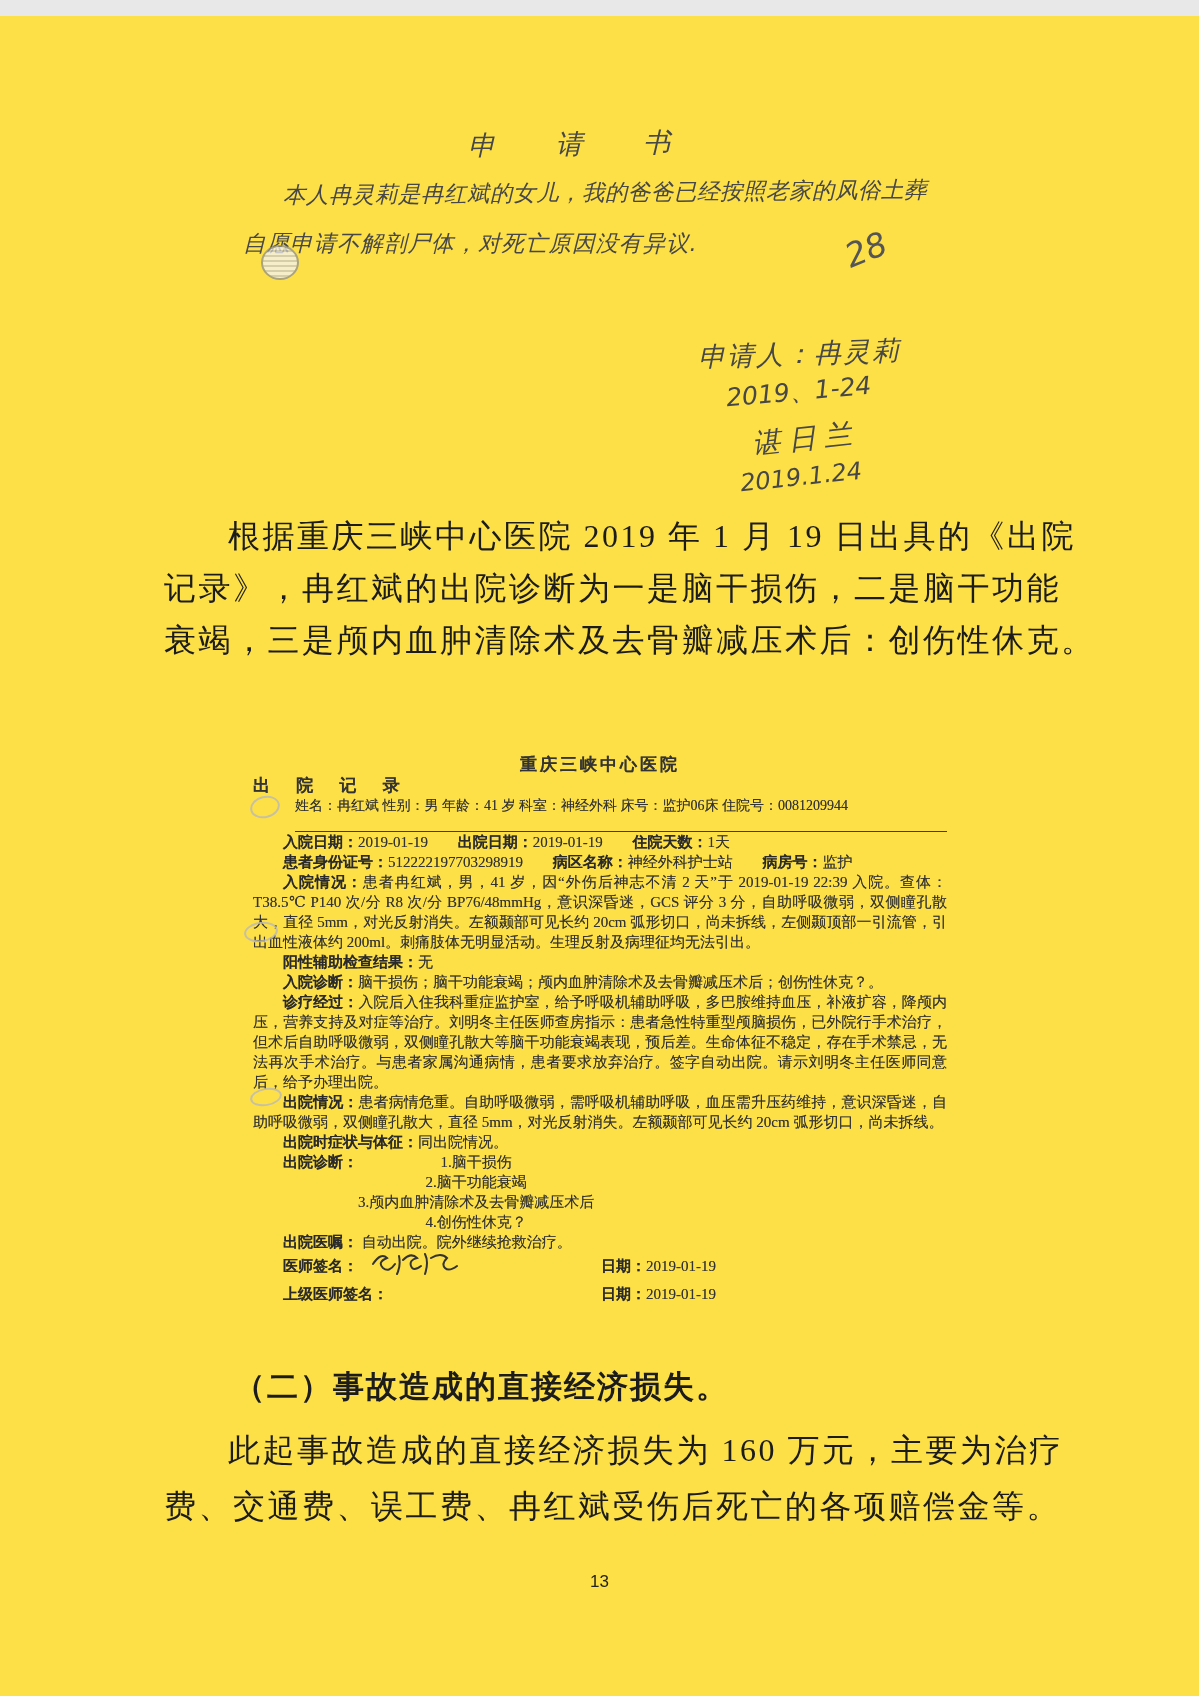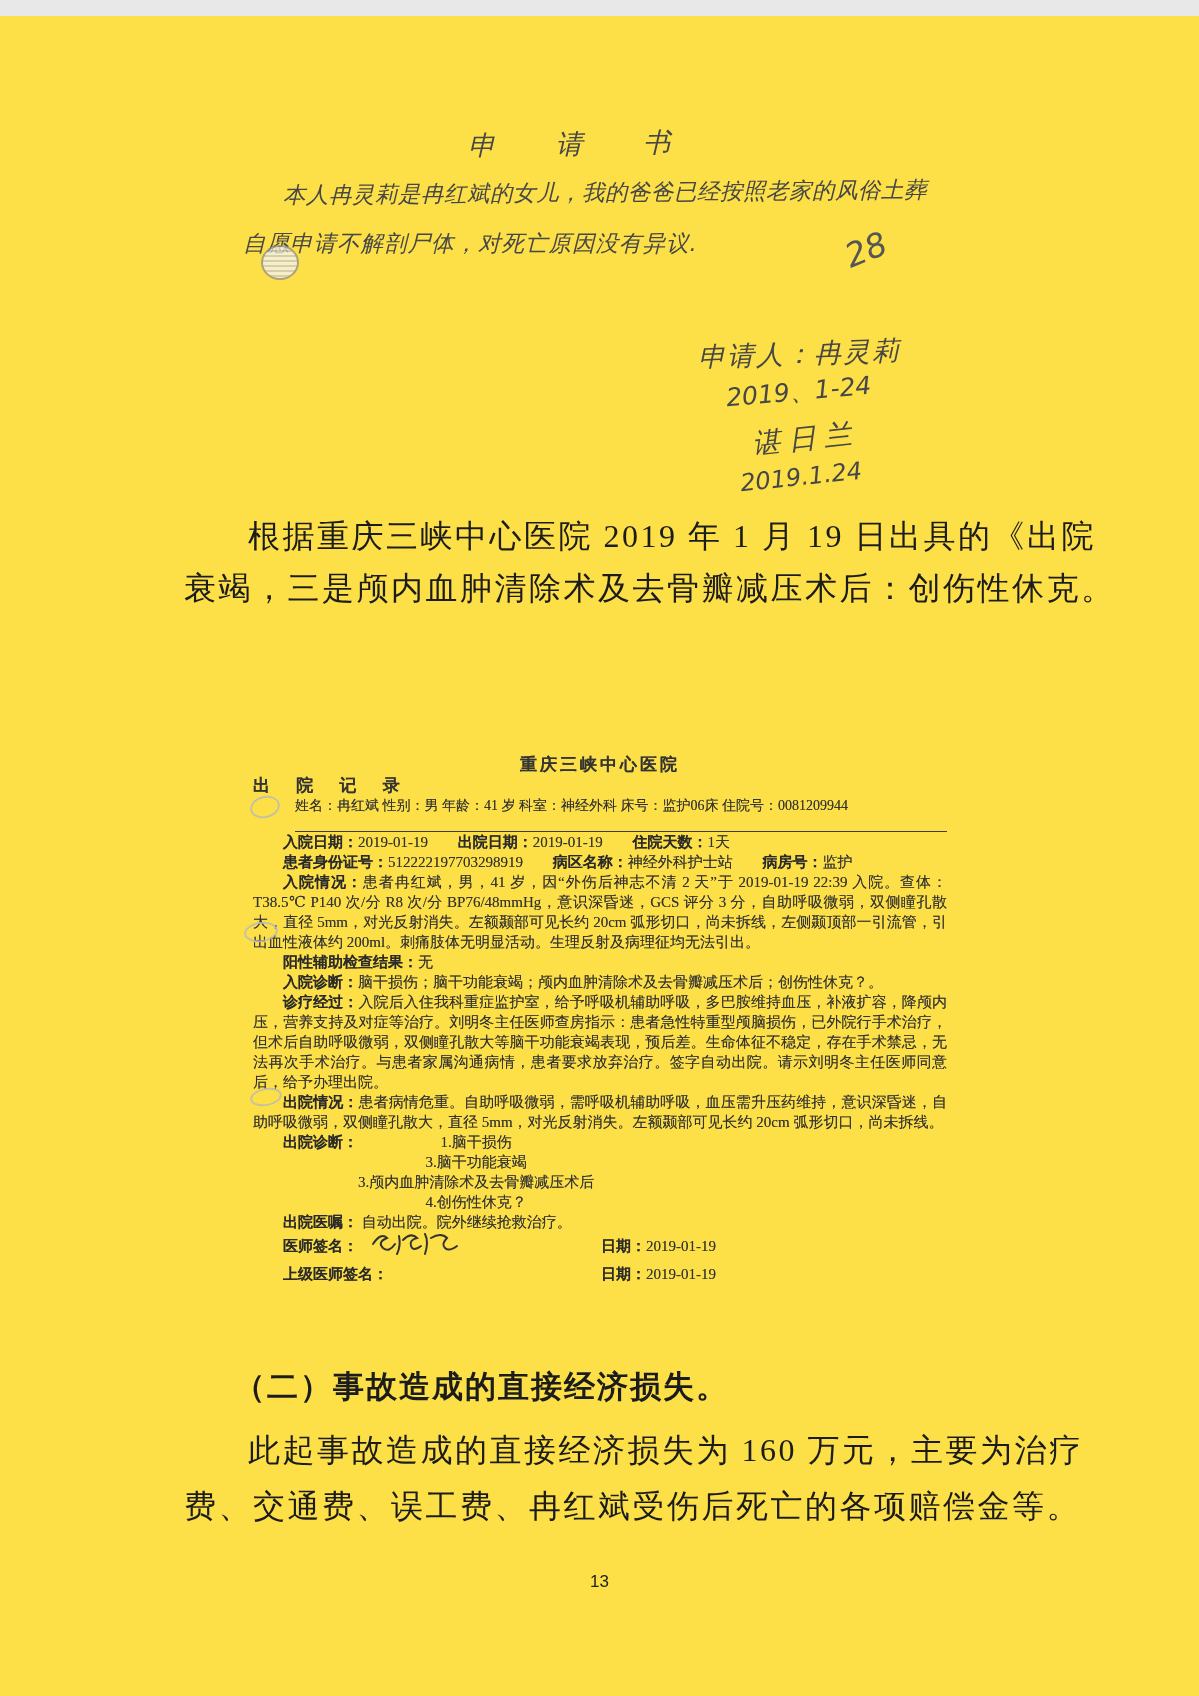--- a/index.html
+++ b/index.html
@@ -18,21 +18,21 @@
   .hw-applicant{left:698px;top:320px;font-size:27px;letter-spacing:2px;transform:rotate(-2deg);}
   .hw-date1{left:726px;top:359px;font-size:25px;transform:rotate(-5deg);}
   .hw-witness{left:752px;top:404px;font-size:28px;letter-spacing:8px;transform:rotate(-6deg);}
   .hw-date2{left:740px;top:447px;font-size:24px;transform:rotate(-6deg);}
   .smudge{
     position:absolute;left:261px;top:229px;width:34px;height:31px;border-radius:50%;
     border:2px solid #8f8f8f;opacity:.75;
     background:repeating-linear-gradient(180deg,#f3f3f3 0 3px,#c9c9c9 3px 5px);
   }
   
-  .body-par{position:absolute;left:184px;width:878px;}
+  .body-par{position:absolute;left:164px;width:878px;}
   .p-line{font-size:32px;line-height:52px;letter-spacing:2.5px;white-space:nowrap;}
   .indent{padding-left:64px;}
   .par1{top:494px;}
   .heading2{position:absolute;left:234px;top:1350px;font-size:31px;font-weight:bold;
             letter-spacing:2px;white-space:nowrap;}
   .par2{top:1406px;}
   .par2 .p-line{line-height:56px;}
   
   .record{
     position:absolute;left:253px;top:738px;width:694px;
@@ -73,20 +73,21 @@
     <div class="smudge"></div>
     <div class="hw hw-mark">28</div>
     <div class="hw hw-applicant">申请人：冉灵莉</div>
     <div class="hw hw-date1">2019、1-24</div>
     <div class="hw hw-witness">谌日兰</div>
     <div class="hw hw-date2">2019.1.24</div>
   </section>
 
   <section class="body-par par1">
     <div class="p-line indent">根据重庆三峡中心医院 2019 年 1 月 19 日出具的《出院</div>
+    <div class="p-line">记录》，冉红斌的出院诊断为一是脑干损伤，二是脑干功能</div>
     <div class="p-line">衰竭，三是颅内血肿清除术及去骨瓣减压术后：创伤性休克。</div>
   </section>
 
   <section class="record">
     <div class="rec-hospital">重庆三峡中心医院</div>
     <div class="rec-title">出 院 记 录</div>
     <div class="rec-patient">姓名：冉红斌  性别：男  年龄：41 岁  科室：神经外科  床号：监护06床  住院号：0081209944</div>
 
     <div class="rec-row">
       <span class="pair"><span class="b">入院日期：</span><span>2019-01-19</span></span>
@@ -103,26 +104,27 @@
     <p class="rec-p"><span class="b">入院情况：</span><span>患者冉红斌，男，41 岁，因“外伤后神志不清 2 天”于 2019-01-19 22:39 入院。查体：T38.5℃  P140 次/分  R8 次/分  BP76/48mmHg，意识深昏迷，GCS 评分 3 分，自助呼吸微弱，双侧瞳孔散大，直径 5mm，对光反射消失。左额颞部可见长约 20cm 弧形切口，尚未拆线，左侧颞顶部一引流管，引出血性液体约 200ml。刺痛肢体无明显活动。生理反射及病理征均无法引出。</span></p>
 
     <p class="rec-p"><span class="b">阳性辅助检查结果：</span><span>无</span></p>
 
     <p class="rec-p"><span class="b">入院诊断：</span><span>脑干损伤；脑干功能衰竭；颅内血肿清除术及去骨瓣减压术后；创伤性休克？。</span></p>
 
     <p class="rec-p"><span class="b">诊疗经过：</span><span>入院后入住我科重症监护室，给予呼吸机辅助呼吸，多巴胺维持血压，补液扩容，降颅内压，营养支持及对症等治疗。刘明冬主任医师查房指示：患者急性特重型颅脑损伤，已外院行手术治疗，但术后自助呼吸微弱，双侧瞳孔散大等脑干功能衰竭表现，预后差。生命体征不稳定，存在手术禁忌，无法再次手术治疗。与患者家属沟通病情，患者要求放弃治疗。签字自动出院。请示刘明冬主任医师同意后，给予办理出院。</span></p>
 
     <p class="rec-p"><span class="b">出院情况：</span><span>患者病情危重。自助呼吸微弱，需呼吸机辅助呼吸，血压需升压药维持，意识深昏迷，自助呼吸微弱，双侧瞳孔散大，直径 5mm，对光反射消失。左额颞部可见长约 20cm 弧形切口，尚未拆线。</span></p>
 
+    <p class="rec-p"><span class="b">出院时症状与体征：</span><span>同出院情况。</span></p>
 
     <div class="rec-diag">
       <span class="lbl b">出院诊断：</span>
       <div class="items">
         <div>1.脑干损伤</div>
-        <div>3.脑干功能衰竭</div>
+        <div>2.脑干功能衰竭</div>
         <div>3.颅内血肿清除术及去骨瓣减压术后</div>
         <div>4.创伤性休克？</div>
       </div>
     </div>
 
     <div class="rec-row">
       <span class="b">出院医嘱：</span>
       <span>自动出院。院外继续抢救治疗。</span>
     </div>
 

